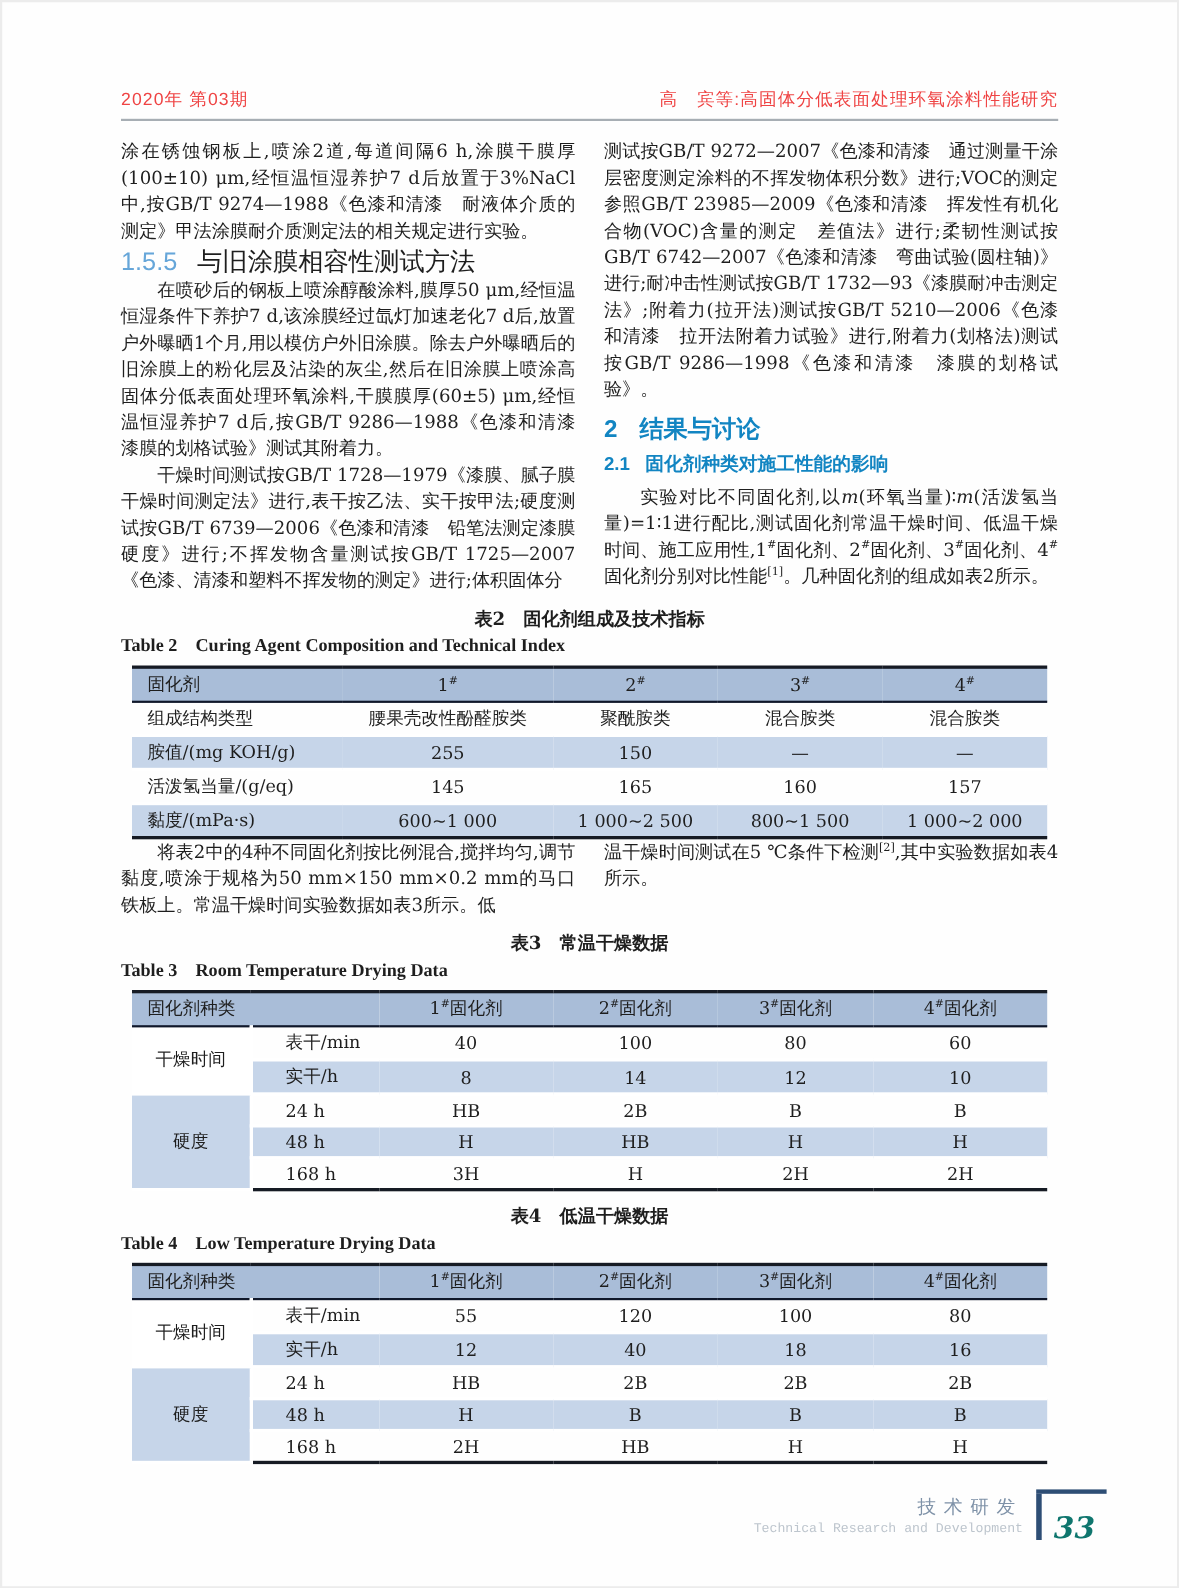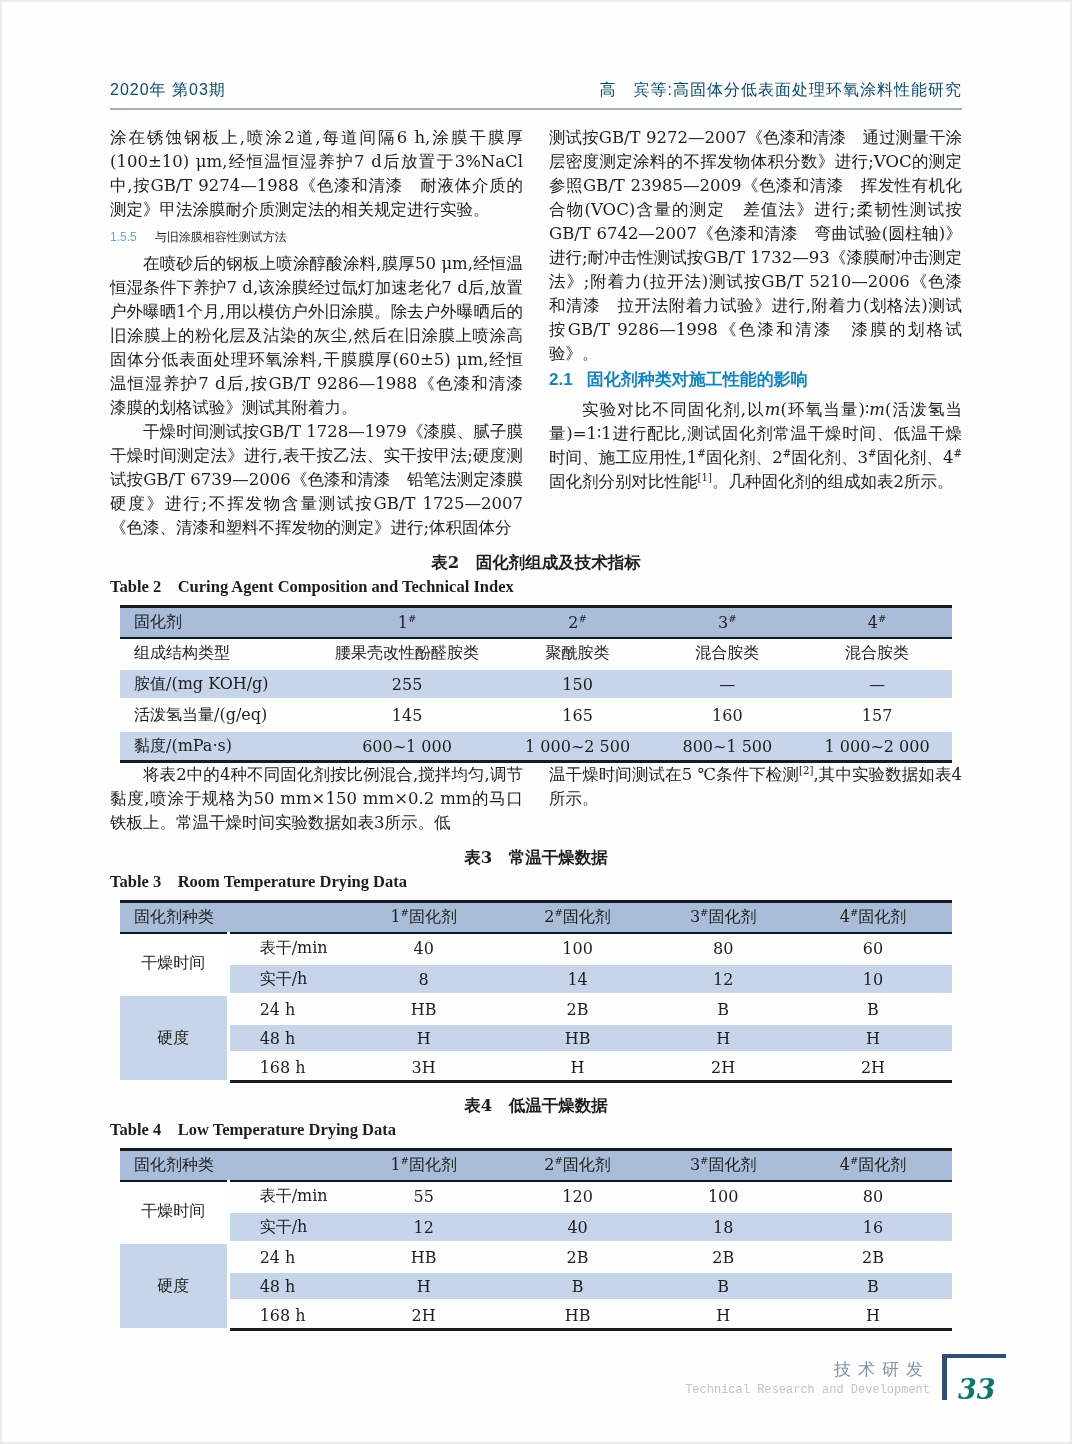--- a/index.html
+++ b/index.html
@@ -7,28 +7,28 @@
     width:1072px;height:1444px;background:#fefefe;position:relative;
     box-sizing:border-box;padding:0 110px;overflow:hidden;
     font-family:"DejaVu Serif","Liberation Serif",serif;color:#1e1e1e;
     box-shadow:inset 0 0 0 2px #ececec;
   }
   
   .page-header{
     display:flex;justify-content:space-between;align-items:flex-end;
     padding-top:80px;padding-bottom:7px;border-bottom:2px solid #a7aeb4;
     font-family:"Liberation Sans","DejaVu Sans",sans-serif;
-    font-size:16px;color:#0c4a6e;letter-spacing:1px;
+    font-size:16px;color:#ef4444;letter-spacing:1px;
   }
   
   .columns{display:flex;gap:26px;margin-top:16px;}
   .col{flex:1;font-size:16.5px;line-height:24px;text-align:justify;}
   .col p{margin:0;text-indent:2em;}
   .col p.cont{text-indent:0;}
-  .h3row{font-family:"Liberation Sans","DejaVu Sans",sans-serif;font-size:12px;margin:3px 0;}
+  .h3row{font-family:"Liberation Sans","DejaVu Sans",sans-serif;font-size:23px;margin:3px 0;}
   .h3row .num{color:#66a6d9;margin-right:18px;}
   .h1row{font-family:"Liberation Sans","DejaVu Sans",sans-serif;font-weight:bold;color:#1285c2;
          font-size:22px;margin:12px 0 8px;}
   .h1row .num{margin-right:20px;}
   .h2row{font-family:"Liberation Sans","DejaVu Sans",sans-serif;font-weight:bold;color:#1285c2;
          font-size:17px;margin:2px 0 6px;}
   .h2row .num{margin-right:14px;}
   sup{font-size:0.62em;vertical-align:super;line-height:0;}
   
   .cap-cn{text-align:center;font-weight:bold;font-size:16.5px;margin:12px 0 2px;}
@@ -73,20 +73,23 @@
     <div class="col">
       <p class="cont">涂在锈蚀钢板上,喷涂2道,每道间隔6 h,涂膜干膜厚(100±10) μm,经恒温恒湿养护7 d后放置于3%NaCl中,按GB/T 9274—1988《色漆和清漆　耐液体介质的测定》甲法涂膜耐介质测定法的相关规定进行实验。</p>
       <div class="h3row">
         <span class="num">1.5.5</span><span>与旧涂膜相容性测试方法</span>
       </div>
       <p>在喷砂后的钢板上喷涂醇酸涂料,膜厚50 μm,经恒温恒湿条件下养护7 d,该涂膜经过氙灯加速老化7 d后,放置户外曝晒1个月,用以模仿户外旧涂膜。除去户外曝晒后的旧涂膜上的粉化层及沾染的灰尘,然后在旧涂膜上喷涂高固体分低表面处理环氧涂料,干膜膜厚(60±5) μm,经恒温恒湿养护7 d后,按GB/T 9286—1988《色漆和清漆　漆膜的划格试验》测试其附着力。</p>
       <p>干燥时间测试按GB/T 1728—1979《漆膜、腻子膜干燥时间测定法》进行,表干按乙法、实干按甲法;硬度测试按GB/T 6739—2006《色漆和清漆　铅笔法测定漆膜硬度》进行;不挥发物含量测试按GB/T 1725—2007《色漆、清漆和塑料不挥发物的测定》进行;体积固体分</p>
     </div>
     <div class="col">
       <p class="cont">测试按GB/T 9272—2007《色漆和清漆　通过测量干涂层密度测定涂料的不挥发物体积分数》进行;VOC的测定参照GB/T 23985—2009《色漆和清漆　挥发性有机化合物(VOC)含量的测定　差值法》进行;柔韧性测试按GB/T 6742—2007《色漆和清漆　弯曲试验(圆柱轴)》进行;耐冲击性测试按GB/T 1732—93《漆膜耐冲击测定法》;附着力(拉开法)测试按GB/T 5210—2006《色漆和清漆　拉开法附着力试验》进行,附着力(划格法)测试按GB/T 9286—1998《色漆和清漆　漆膜的划格试验》。</p>
+      <div class="h1row">
+        <span class="num">2</span><span>结果与讨论</span>
+      </div>
       <div class="h2row">
         <span class="num">2.1</span><span>固化剂种类对施工性能的影响</span>
       </div>
       <p>实验对比不同固化剂,以<i>m</i>(环氧当量)∶<i>m</i>(活泼氢当量)=1∶1进行配比,测试固化剂常温干燥时间、低温干燥时间、施工应用性,1<sup>#</sup>固化剂、2<sup>#</sup>固化剂、3<sup>#</sup>固化剂、4<sup>#</sup>固化剂分别对比性能<sup>[1]</sup>。几种固化剂的组成如表2所示。</p>
     </div>
   </div>
 
   <div class="cap-cn">表2　固化剂组成及技术指标</div>
   <div class="cap-en">Table 2　Curing Agent Composition and Technical Index</div>
   <div class="tablewrap">

